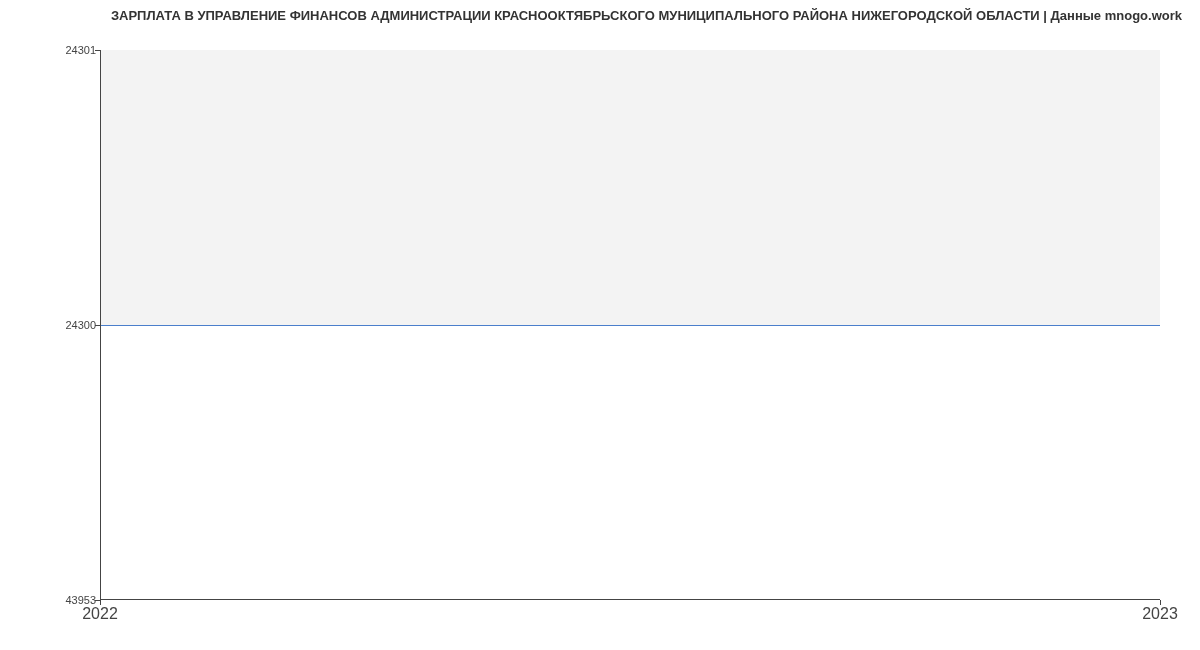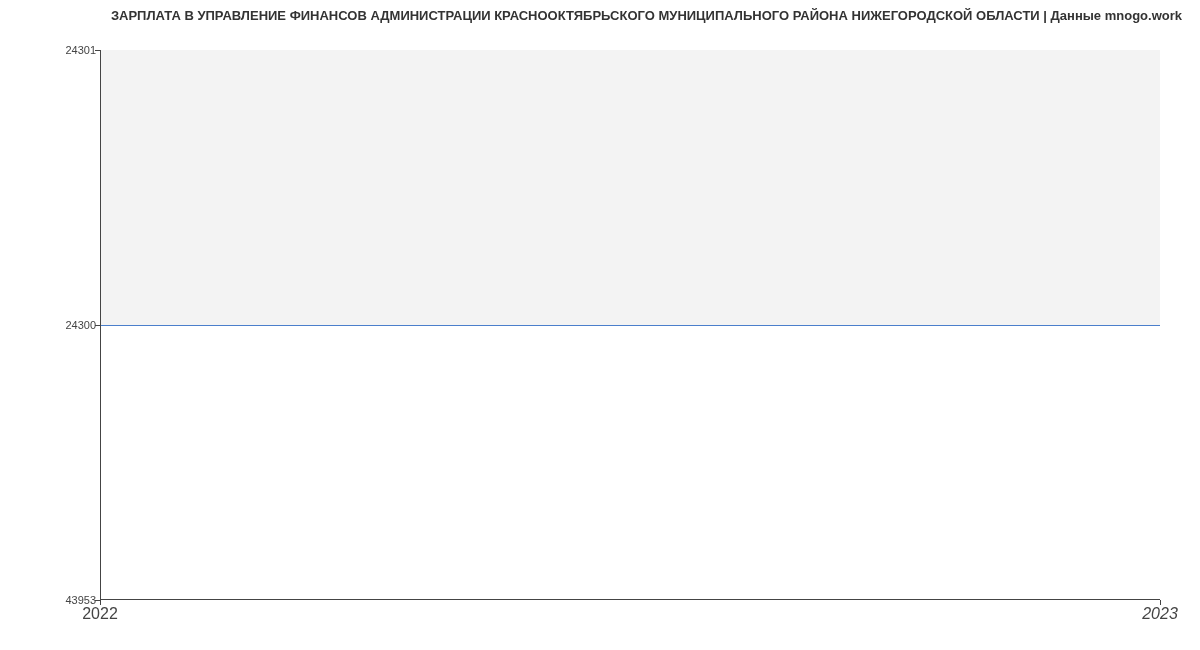--- a/index.html
+++ b/index.html
@@ -121,15 +121,15 @@
   <div class="tick-mark-y" style="top:600px;"></div>
 
   <div class="ytick" style="top:50px;margin-left:31px;">24301</div>
   <div class="ytick" style="top:325px;text-align:right;">24300</div>
   <div class="ytick" style="top:600px;">43953</div>
 
   <div class="tick-mark-x" style="left:100px;"></div>
   <div class="tick-mark-x" style="left:1160px;"></div>
 
   <div class="xtick" style="left:100px;">2022</div>
-  <div class="xtick" style="left:1160px;font-style:italic;">2023</div>
+  <div class="xtick" style="left:1160px;">2023</div>
 
 </div>
 
 </body></html>

